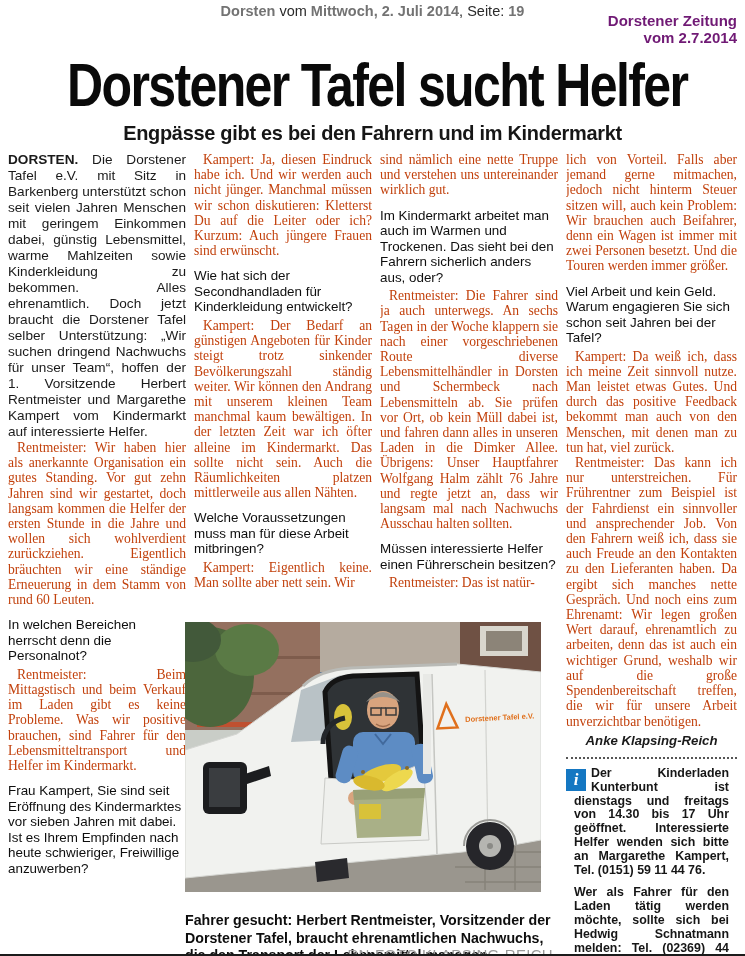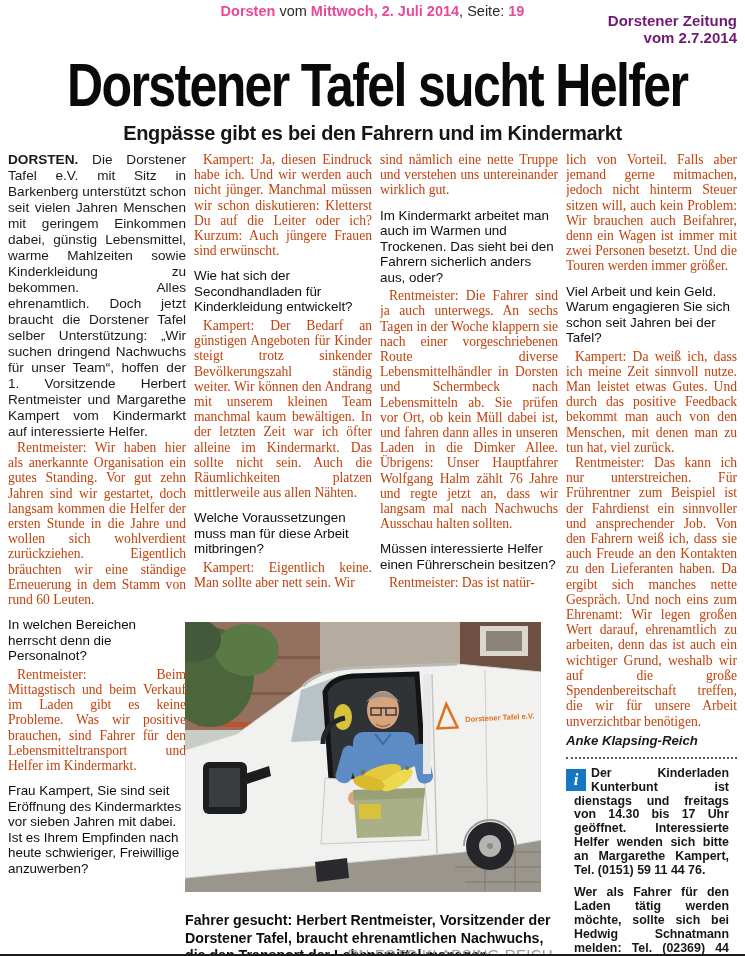--- a/index.html
+++ b/index.html
@@ -7,21 +7,21 @@
   .page {
     position:relative; width:745px; height:956px; margin:0 auto;
     background:#ffffff; overflow:hidden; color:#1a1a1a;
     font-family:"Liberation Sans", sans-serif;
   }
   
   .pageinfo {
     position:absolute; top:3px; left:0; right:0; text-align:center;
     font-size:14.5px; color:#2a2a2a;
   }
-  .pageinfo .hl { font-weight:bold; color:#ec4899; }
+  .pageinfo .hl { font-weight:bold; color:#737373; }
   .source {
     position:absolute; top:12px; right:8px; text-align:right;
     font-weight:bold; font-size:15px; line-height:17px; color:#701a75;
   }
   
   .headline {
     position:absolute; top:50px; left:0; right:0; text-align:center;
     font-size:61px; font-weight:bold; letter-spacing:-2px; color:#0a0a0a;
     white-space:nowrap; transform:scaleX(0.82); transform-origin:50% 50%;
   }
@@ -41,21 +41,21 @@
   .intro .lead { font-weight:bold; }
   .q {
     font-weight:normal; font-size:13.4px; line-height:15.5px;
     margin:10px 0 3px 0; text-align:left; color:#0e0e0e; hyphens:auto;
   }
   .ans {
     font-family:"Liberation Serif", serif; font-size:13.6px; line-height:15.2px;
     text-align:justify; text-indent:9px; hyphens:auto; -webkit-hyphens:auto; color:#c2410c;
   }
   .ans.cont { text-indent:0; }
-  .byline { text-align:left; font-style:italic; font-weight:bold; font-size:13.2px; margin-top:4px; }
+  .byline { text-align:center; font-style:italic; font-weight:bold; font-size:13.2px; margin-top:4px; }
   .dotted { border-top:2px dotted #555; margin:9px 0 6px 0; height:0; }
   .infobox { font-size:12.4px; line-height:13.9px; font-weight:bold; text-align:justify; color:#161616; hyphens:auto; }
   .infobox .para { margin:8px; }
   .info-icon {
     float:left; width:20px; height:22px; margin:2px 5px 1px 0;
     background:#1577c2; color:#ffffff; text-align:center;
     font-family:"Liberation Serif", serif; font-style:italic; font-weight:bold;
     font-size:17px; line-height:21px;
   }
   .website { text-align:right; font-weight:bold; font-size:12.8px; margin-top:3px; color:#0f766e; }

